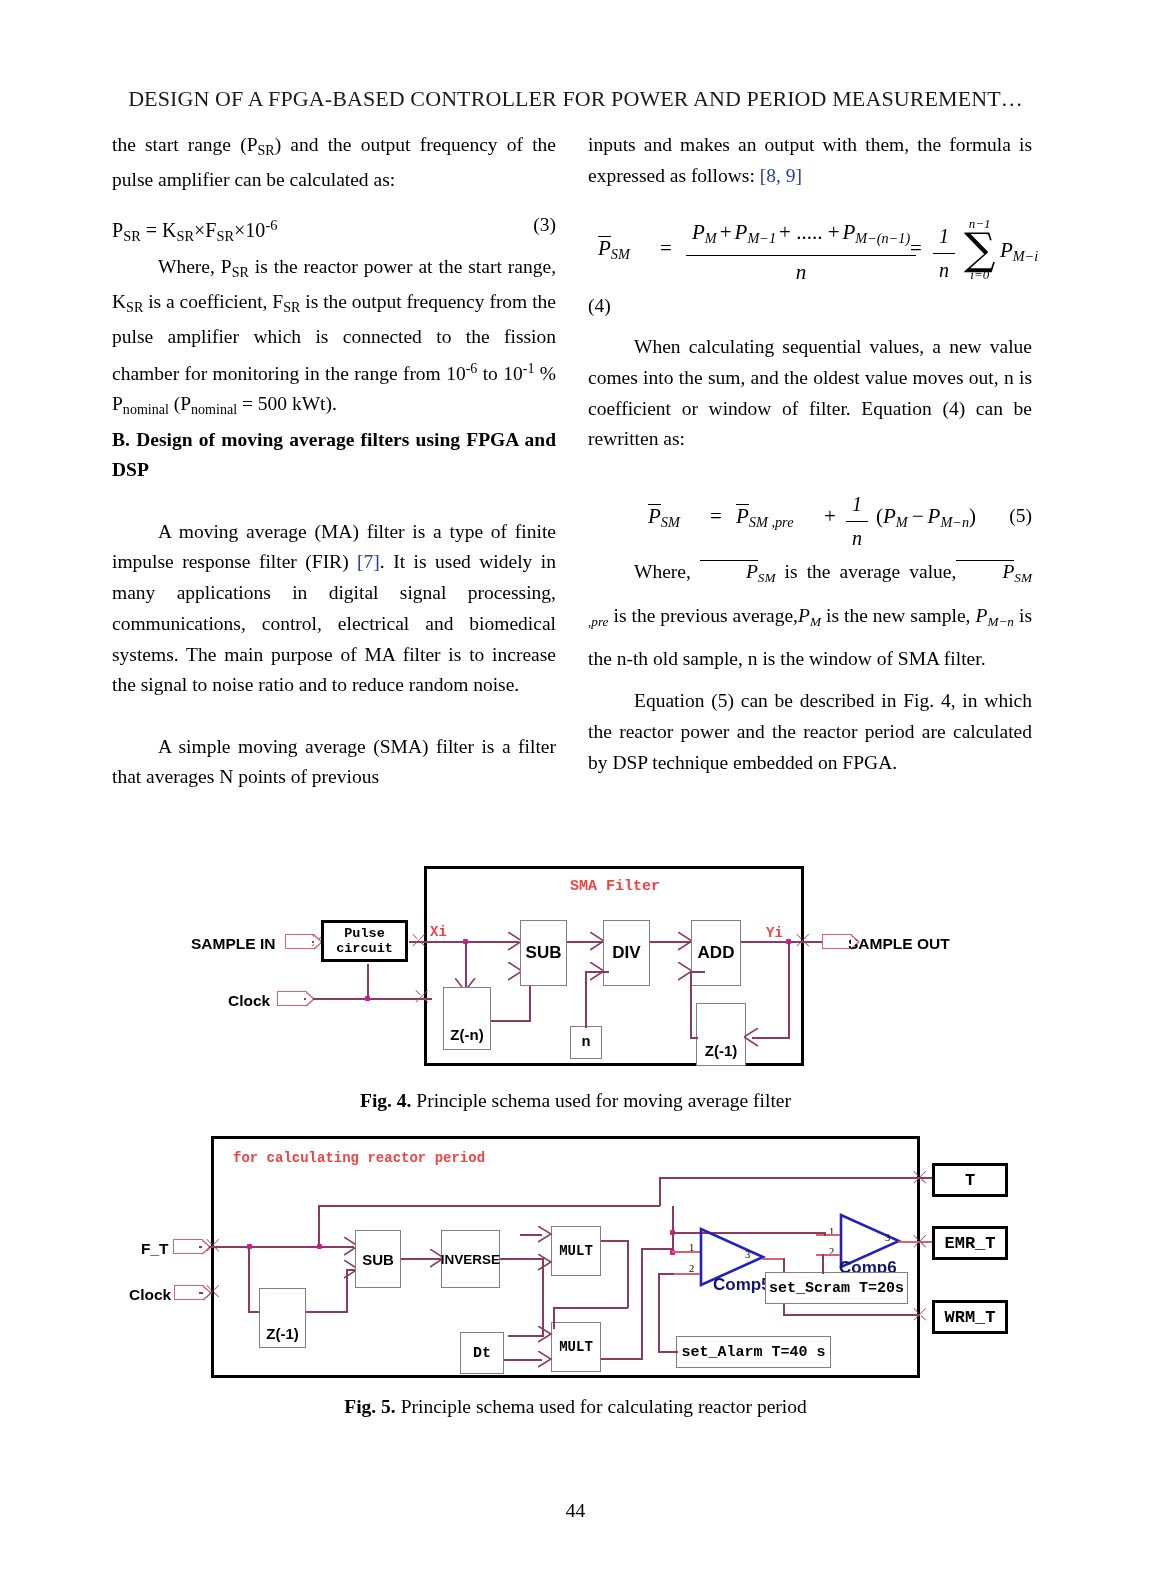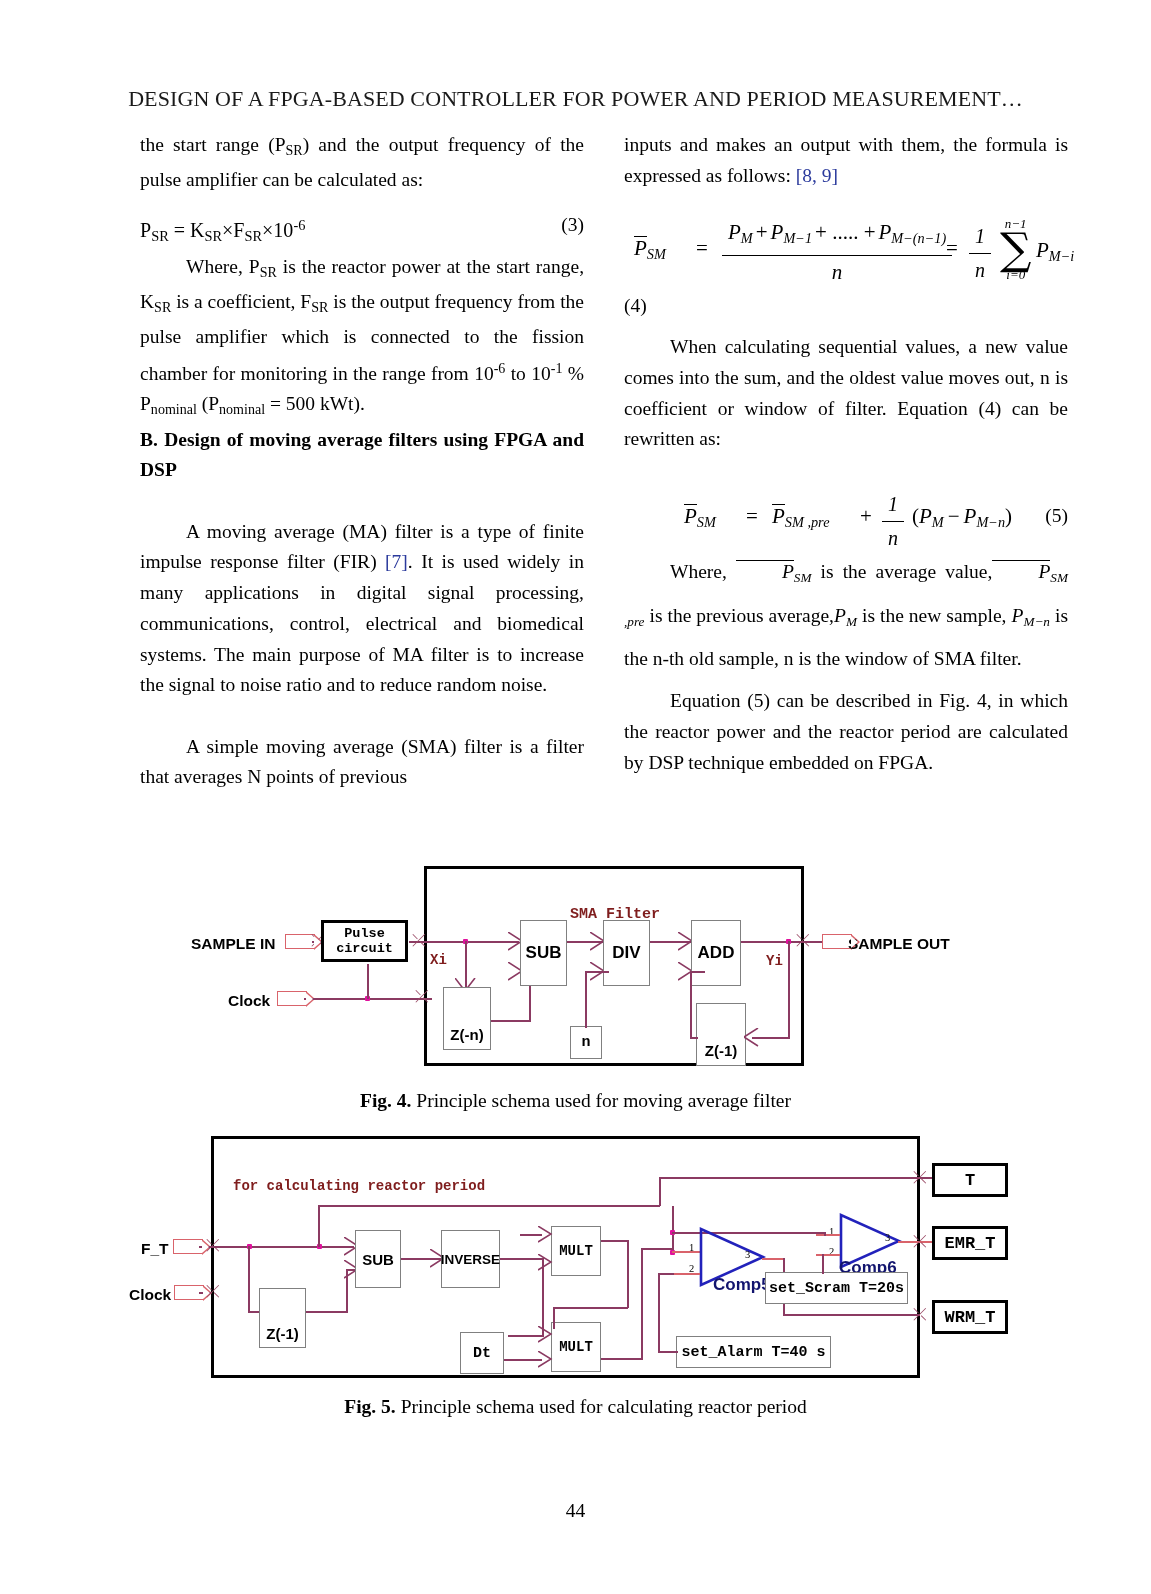--- a/index.html
+++ b/index.html
@@ -28,22 +28,21 @@
     color: #1a1a1a;
   }
 
   
   .columns {
     position: absolute;
     top: 130px;
     left: 112px;
     width: 928px;
     display: flex;
-    gap: 40px;
-    margin-left: 28px;
+    gap: 32px;
   }
   .col {
     width: 444px;
     font-size: 19.5px;
     line-height: 30.7px;
     text-align: justify;
     text-justify: inter-word;
   }
   .col p {
     margin: 0;
@@ -195,23 +194,22 @@
     border-top: 6.5px solid transparent;
     border-bottom: 6.5px solid transparent;
     border-left: 7px solid #fff;
     z-index: 2;
   }
   .label-mono {
     position: absolute;
     font-family: "Liberation Mono", "DejaVu Sans Mono", monospace;
     font-weight: bold;
     font-size: 14px;
-    color: #7f1d1d;
+    color: #ef4444;
     white-space: nowrap;
-    margin-top: 28px;
   }
   .pinnum {
     position: absolute;
     font-family: "Liberation Serif", serif;
     font-size: 10.5px;
     color: #000;
   }
   .boundary-x {
     position: absolute;
     color: #9a4a66;

